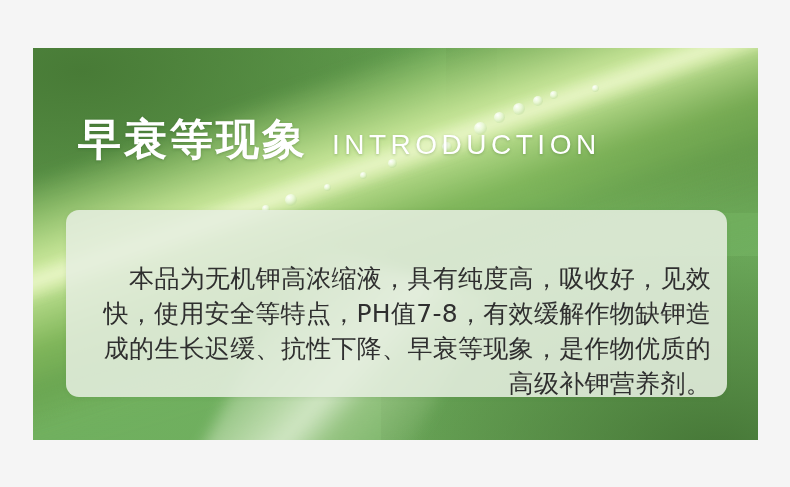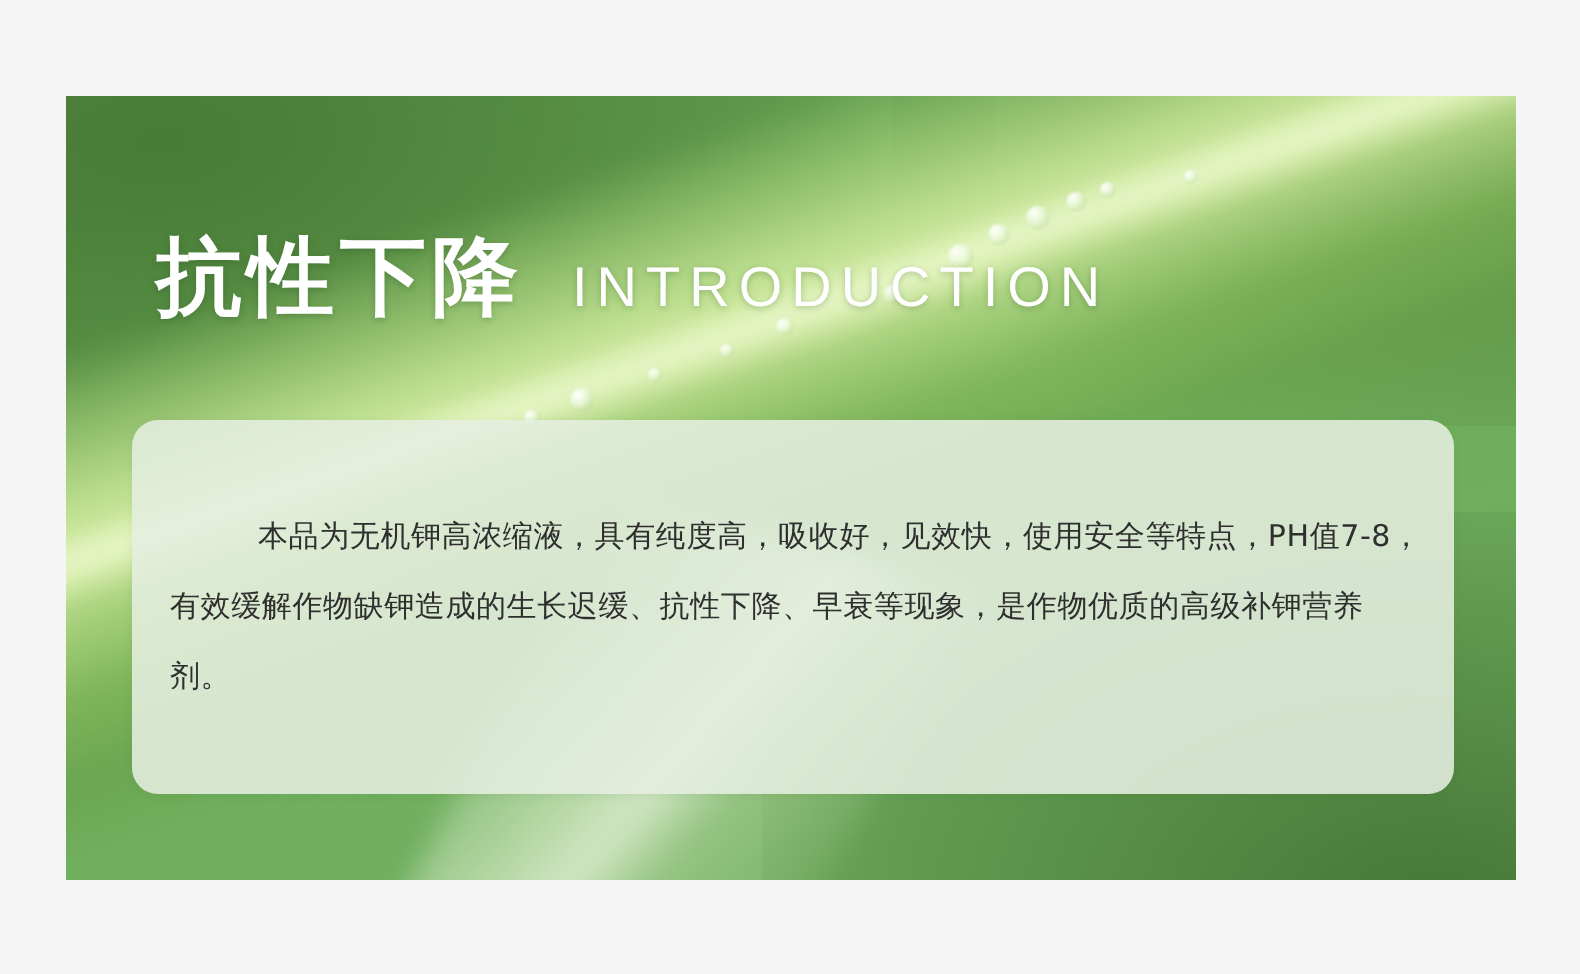--- a/index.html
+++ b/index.html
@@ -189,25 +189,26 @@
     background: rgba(229,238,223,0.88);
     box-shadow: 0 1px 4px rgba(60,110,45,0.10);
     overflow: hidden;
   }
   #description-text {
     position: absolute;
     left: 19px;
     top: 26px;
     right: 16px;
     color: #2f2f2f;
-    font-size: 15px;
+    font-size: 25px;
     line-height: 35px;
     letter-spacing: 0.3px;
     text-indent: 44px;
     font-family: "DejaVu Sans", "Liberation Sans", sans-serif;
+    text-align: right;
   }
 </style>
 </head>
 <body>
 
 <div id="product-intro-banner">
 
   <div class="leaf-photo">
     <div class="leaf-base"></div>
     <div class="leaf-dark-tl"></div>
@@ -226,21 +227,21 @@
     <div class="dew" style="left:56.4%; top:24.1%; width:10px; height:10px;"></div>
     <div class="dew" style="left:49.0%; top:28.3%; width:9px;  height:9px;"></div>
     <div class="dew" style="left:45.1%; top:31.6%; width:7px;  height:7px;"></div>
     <div class="dew" style="left:34.8%; top:37.2%; width:12px; height:12px;"></div>
     <div class="dew" style="left:31.6%; top:40.1%; width:8px;  height:8px;"></div>
     <div class="dew" style="left:40.2%; top:34.8%; width:7px;  height:7px;"></div>
     <div class="dew" style="left:77.1%; top:9.4%;  width:7px;  height:7px;"></div>
   </div>
 
   <div id="banner-heading">
-    <span id="title-cn">抗性下降</span>
+    <span id="title-cn">早衰等现象</span>
     <span id="title-en">INTRODUCTION</span>
   </div>
 
   <div id="description-card">
     <p id="description-text">本品为无机钾高浓缩液，具有纯度高，吸收好，见效快，使用安全等特点，PH值7-8，有效缓解作物缺钾造成的生长迟缓、抗性下降、早衰等现象，是作物优质的高级补钾营养剂。</p>
   </div>
 
 </div>
 
 </body></html>

